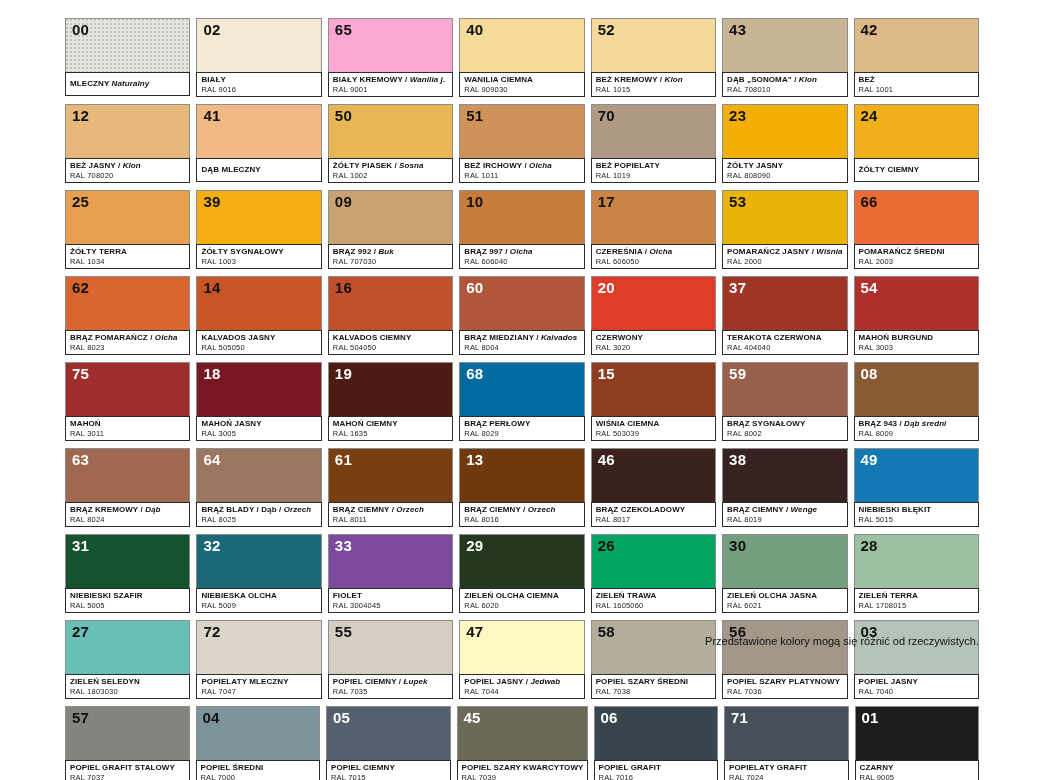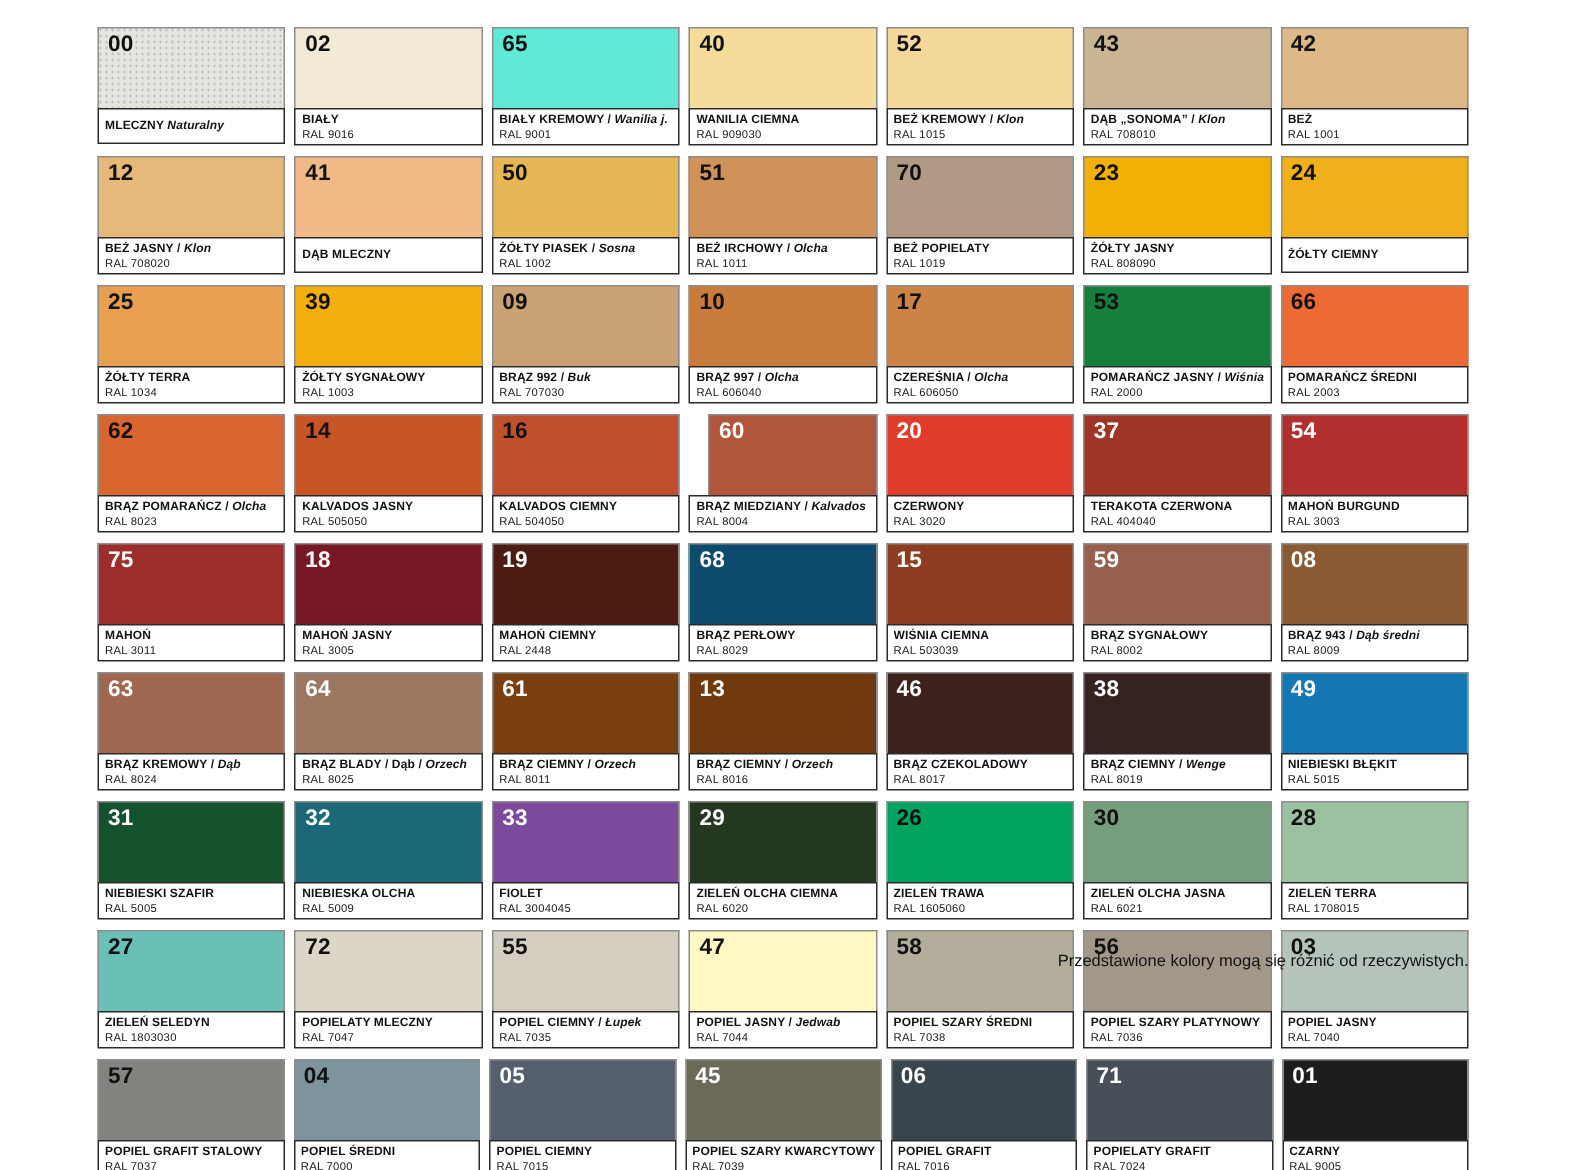--- a/index.html
+++ b/index.html
@@ -132,21 +132,21 @@
         <div class="swatch-cell">
           <div class="swatch-color" style="background: rgb(242, 234, 213);">
             <div class="swatch-code dark">02</div>
           </div>
           <div class="swatch-label">
             <div class="swatch-name"><span>BIAŁY</span></div>
             <div class="swatch-ral">RAL 9016</div>
           </div>
         </div>
         <div class="swatch-cell">
-          <div class="swatch-color" style="background: #5eead4;">
+          <div class="swatch-color" style="background: #f9a8d4;">
             <div class="swatch-code dark">65</div>
           </div>
           <div class="swatch-label">
             <div class="swatch-name"><span>BIAŁY KREMOWY /</span> <span class="suffix">Wanilia j.</span></div>
             <div class="swatch-ral">RAL 9001</div>
           </div>
         </div>
         <div class="swatch-cell">
           <div class="swatch-color" style="background: rgb(245, 220, 155);">
             <div class="swatch-code dark">40</div>
@@ -287,21 +287,21 @@
         <div class="swatch-cell">
           <div class="swatch-color" style="background: rgb(203, 131, 70);">
             <div class="swatch-code dark">17</div>
           </div>
           <div class="swatch-label">
             <div class="swatch-name"><span>CZEREŚNIA /</span> <span class="suffix">Olcha</span></div>
             <div class="swatch-ral">RAL 606050</div>
           </div>
         </div>
         <div class="swatch-cell">
-          <div class="swatch-color" style="background: #15803d; text-align: right;">
+          <div class="swatch-color" style="background: #eab308; text-align: right;">
             <div class="swatch-code dark">53</div>
           </div>
           <div class="swatch-label">
             <div class="swatch-name"><span>POMARAŃCZ JASNY /</span> <span class="suffix">Wiśnia</span></div>
             <div class="swatch-ral">RAL 2000</div>
           </div>
         </div>
         <div class="swatch-cell">
           <div class="swatch-color" style="background: rgb(236, 107, 52);">
             <div class="swatch-code dark">66</div>
@@ -334,21 +334,21 @@
         <div class="swatch-cell">
           <div class="swatch-color" style="background: rgb(192, 79, 44);">
             <div class="swatch-code dark">16</div>
           </div>
           <div class="swatch-label">
             <div class="swatch-name"><span>KALVADOS CIEMNY</span></div>
             <div class="swatch-ral">RAL 504050</div>
           </div>
         </div>
         <div class="swatch-cell">
-          <div class="swatch-color" style="background: rgb(177, 86, 58); margin-left: 13px;">
+          <div class="swatch-color" style="background: rgb(177, 86, 58);">
             <div class="swatch-code light">60</div>
           </div>
           <div class="swatch-label">
             <div class="swatch-name"><span>BRĄZ MIEDZIANY /</span> <span class="suffix">Kalvados</span></div>
             <div class="swatch-ral">RAL 8004</div>
           </div>
         </div>
         <div class="swatch-cell">
           <div class="swatch-color" style="background: rgb(224, 60, 42);">
             <div class="swatch-code light">20</div>
@@ -395,25 +395,25 @@
             <div class="swatch-name"><span>MAHOŃ JASNY</span></div>
             <div class="swatch-ral">RAL 3005</div>
           </div>
         </div>
         <div class="swatch-cell">
           <div class="swatch-color" style="background: rgb(76, 28, 19);">
             <div class="swatch-code light">19</div>
           </div>
           <div class="swatch-label">
             <div class="swatch-name"><span>MAHOŃ CIEMNY</span></div>
-            <div class="swatch-ral">RAL 2448</div>
-          </div>
-        </div>
-        <div class="swatch-cell">
-          <div class="swatch-color" style="background: #0c4a6e;">
+            <div class="swatch-ral">RAL 1635</div>
+          </div>
+        </div>
+        <div class="swatch-cell">
+          <div class="swatch-color" style="background: #0369a1;">
             <div class="swatch-code light">68</div>
           </div>
           <div class="swatch-label">
             <div class="swatch-name"><span>BRĄZ PERŁOWY</span></div>
             <div class="swatch-ral">RAL 8029</div>
           </div>
         </div>
         <div class="swatch-cell">
           <div class="swatch-color" style="background: rgb(143, 61, 33);">
             <div class="swatch-code light">15</div>

